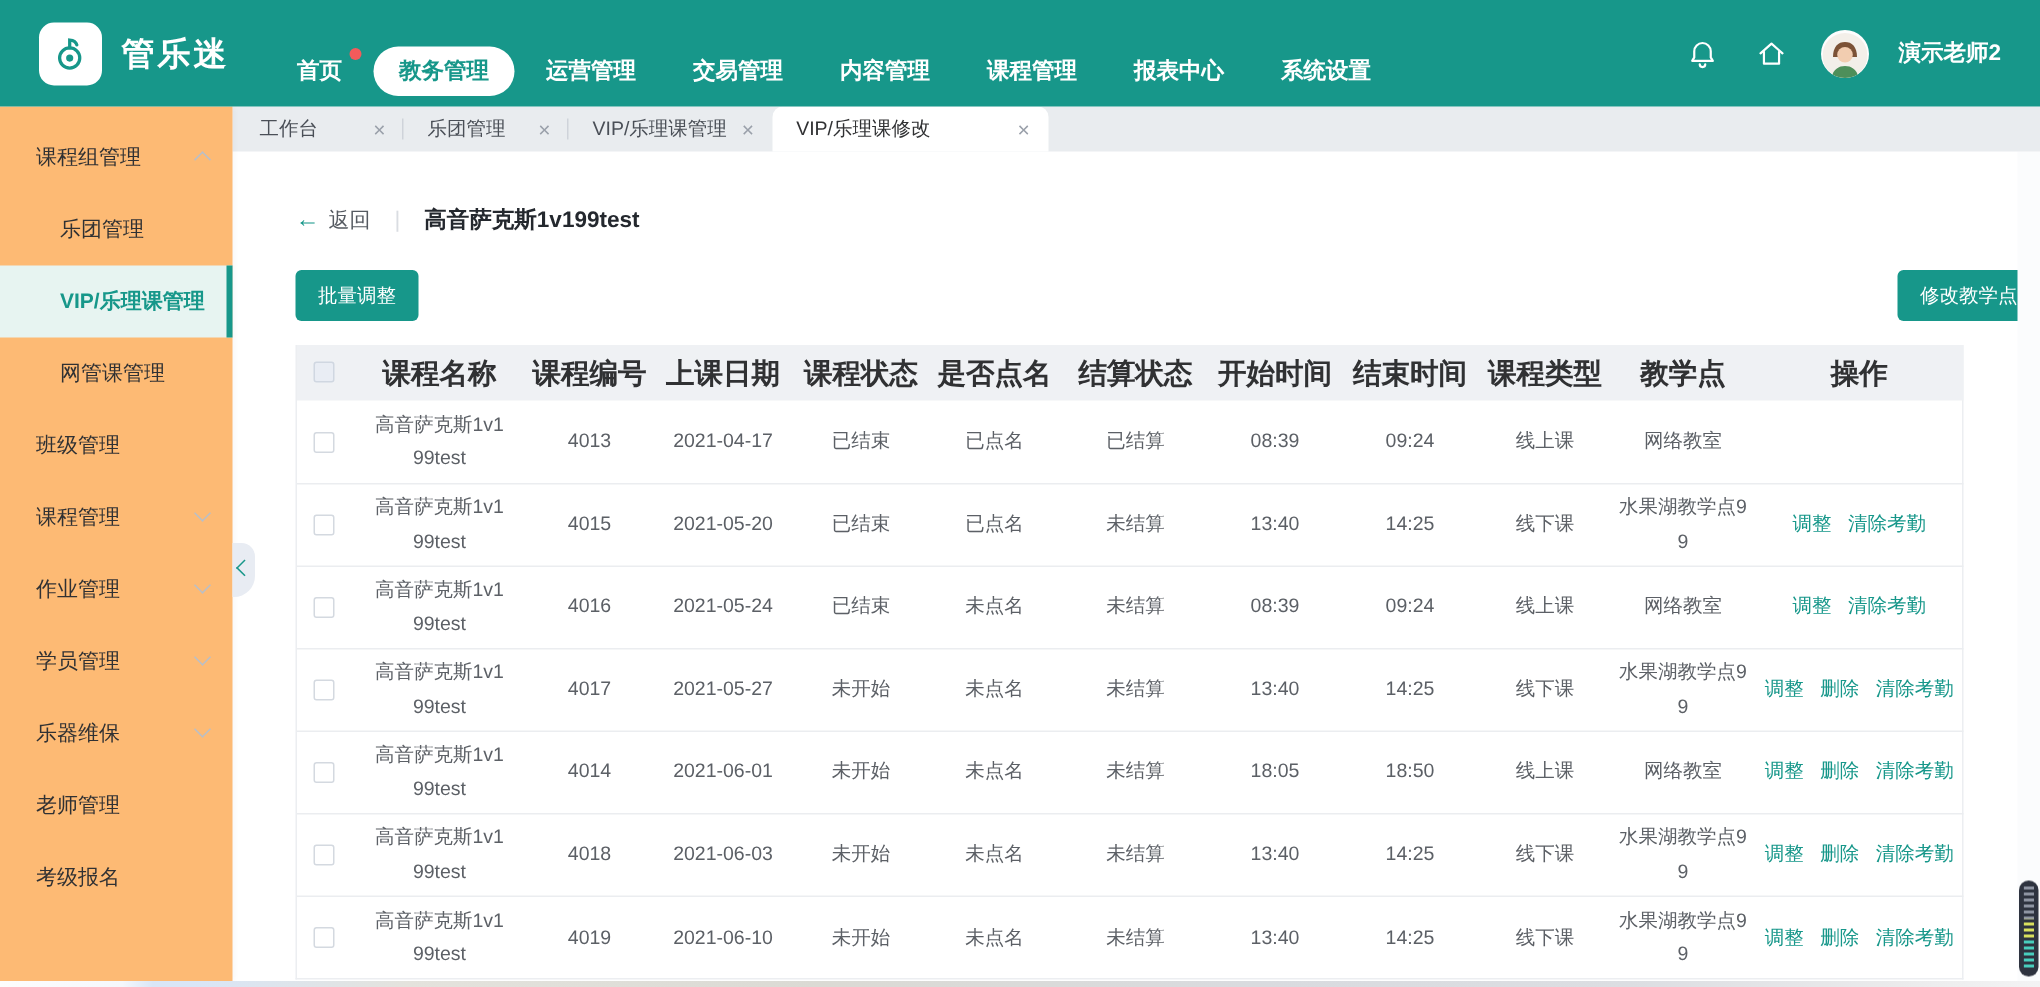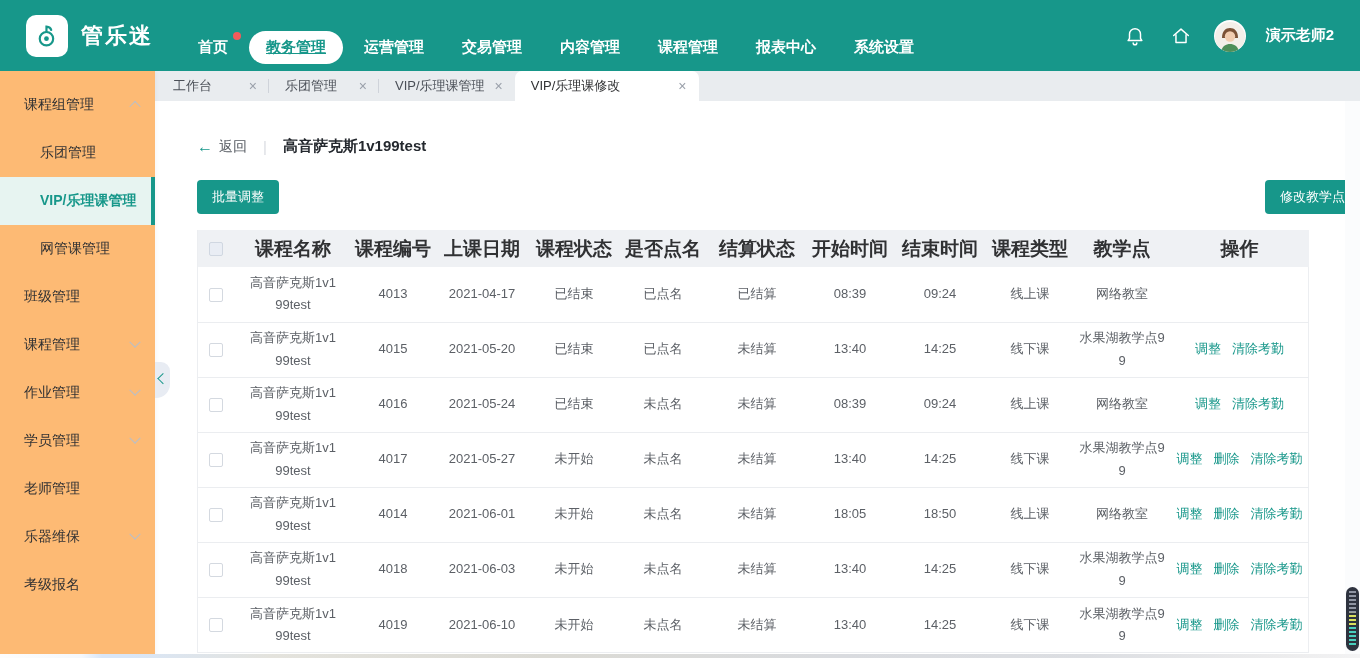--- a/index.html
+++ b/index.html
@@ -9,21 +9,21 @@
   
   .navbar { position:fixed; top:0; left:0; width:1360px; height:71px;
     background:#17978a; display:flex; align-items:center; padding:0 26px; z-index:30; }
   .logo { display:flex; align-items:center; gap:13px; cursor:pointer; }
   .logo-box { width:42px; height:42px; background:#fff; border-radius:10px;
     display:flex; align-items:center; justify-content:center; }
   .brand { color:#fff; font-size:22px; font-weight:700; letter-spacing:2px; }
   .nav { display:flex; align-items:center; gap:4px; margin-left:28px;margin-top:23px; }
   .nav-item { position:relative; color:#fff; font-size:15px; font-weight:600;
     padding:7px 17px; border-radius:17px; cursor:pointer; white-space:nowrap; }
-  .nav-item.active { background:#fff; color:#17978a;text-decoration:underline; }
+  .nav-item.active { background:#fff; color:#17978a; }
   .badge-dot { position:absolute; top:1px; right:4px; width:8px; height:8px;
     border-radius:50%; background:#f25b5b; }
   .nav-right { margin-left:auto; display:flex; align-items:center; gap:20px; }
   .icon-btn { width:26px; height:26px; display:flex; align-items:center;
     justify-content:center; cursor:pointer; }
   .avatar { width:32px; height:32px; border-radius:50%; background:#fdfdfd;
     overflow:hidden; display:flex; align-items:flex-end; justify-content:center; cursor:pointer; }
   .user-name { color:#fff; font-size:15px; font-weight:600; cursor:pointer; }
 
   
@@ -174,25 +174,25 @@
     </div>
     <div class="side-item">
       <span>作业管理</span>
       <span class="chev down"></span>
     </div>
     <div class="side-item">
       <span>学员管理</span>
       <span class="chev down"></span>
     </div>
     <div class="side-item">
-      <span>老师管理</span>
-    </div>
-    <div class="side-item">
       <span>乐器维保</span>
       <span class="chev down"></span>
+    </div>
+    <div class="side-item">
+      <span>老师管理</span>
     </div>
     <div class="side-item">
       <span>考级报名</span>
     </div>
   </div>
 <div class="side-handle">
   <span class="chev"></span>
 </div>
 
 <div class="tabbar" id="tabs">

